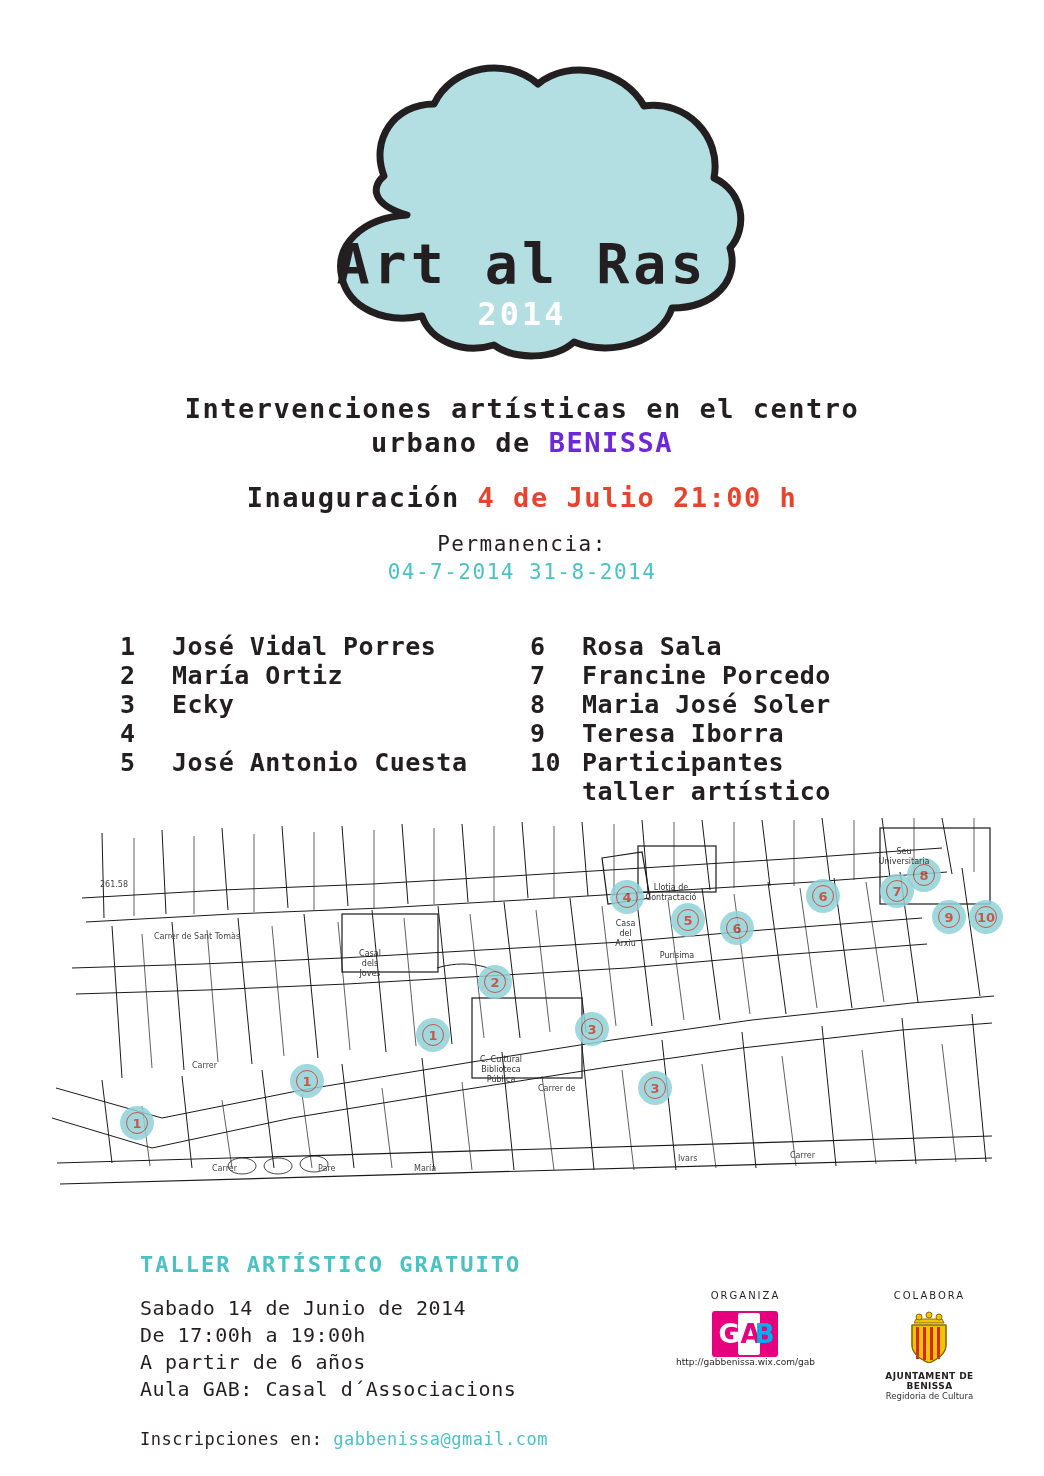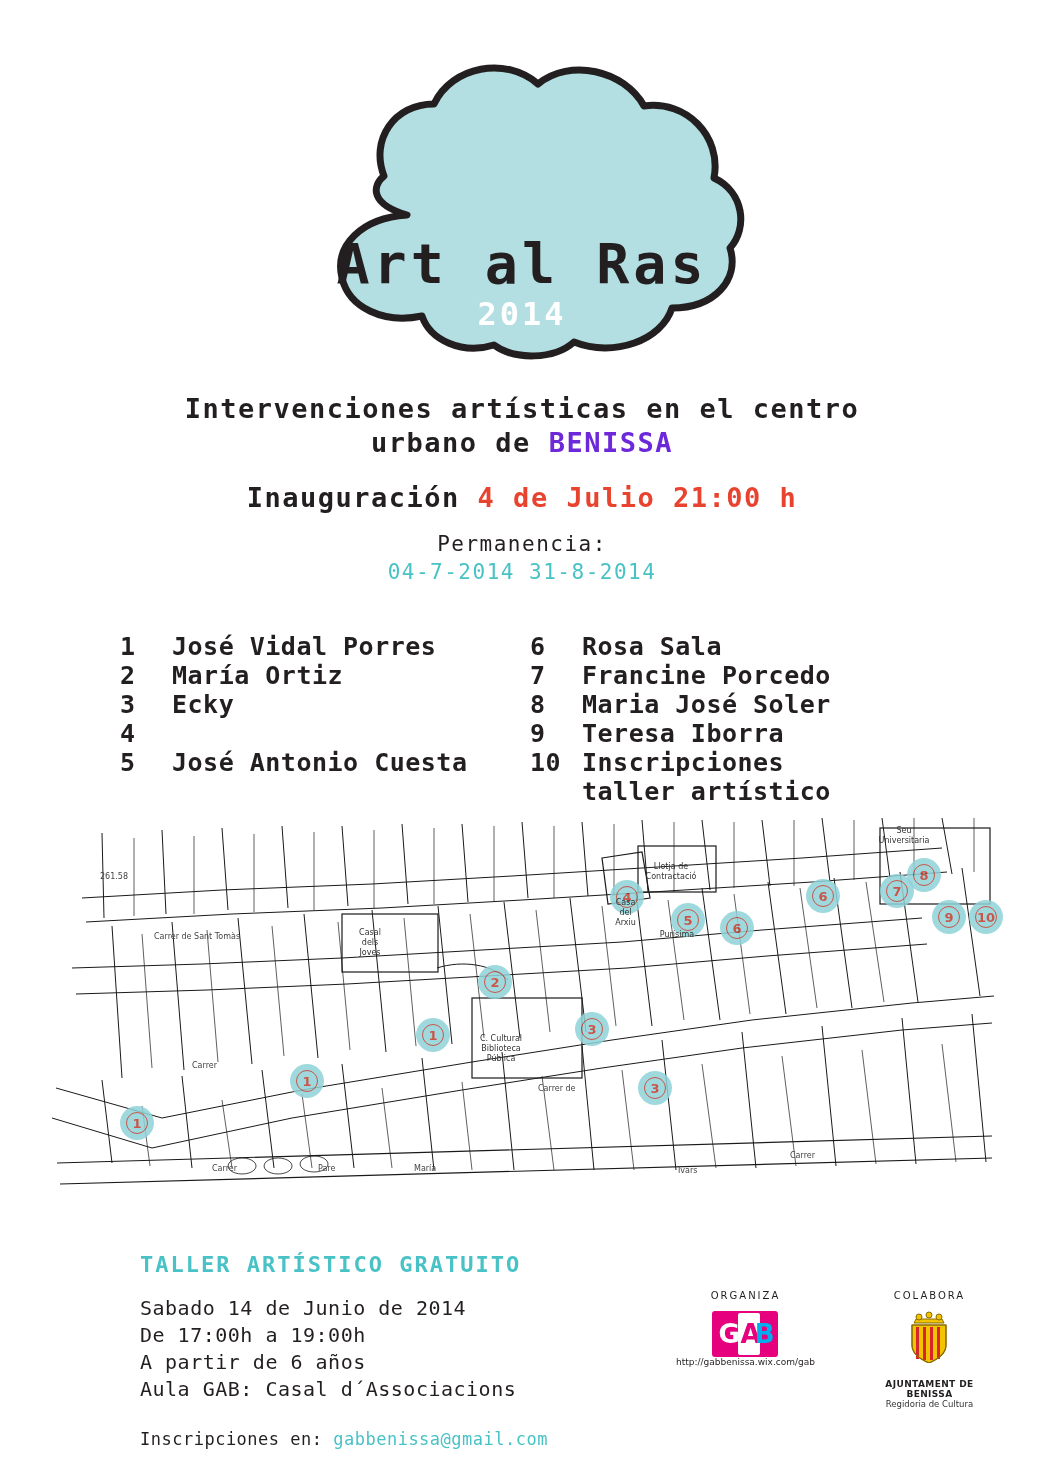--- a/index.html
+++ b/index.html
@@ -160,20 +160,21 @@
     border: 1.4px solid #c0392b;
     border-radius: 50%;
   }
   .map-label {
     position: absolute;
     font-size: 8px;
     color: #333;
     font-family: "DejaVu Sans", sans-serif;
     line-height: 10px;
     text-align: center;
+    margin-top: 21px;
   }
   .street-label {
     position: absolute;
     font-size: 8px;
     color: #444;
     font-family: "DejaVu Sans", sans-serif;
     white-space: nowrap;
   }
 
   
@@ -237,21 +238,21 @@
     font-size: 9px;
     font-family: "DejaVu Sans", sans-serif;
     color: #231f20;
   }
   .shield {
     width: 42px;
     height: 52px;
     margin: 0 auto;
   }
   .logo-col .ayto {
-    margin-top: 12px;
+    margin-top: 4px;
     font-size: 9px;
     letter-spacing: 0.4px;
     font-weight: bold;
     font-family: "DejaVu Sans", sans-serif;
   }
   .logo-col .reg {
     font-size: 8.5px;
     font-family: "DejaVu Sans", sans-serif;
     color: #333;
   }
@@ -329,21 +330,21 @@
     <div class="row">
       <span class="num">8</span>
       <span class="name">Maria José Soler</span>
     </div>
     <div class="row">
       <span class="num">9</span>
       <span class="name">Teresa Iborra</span>
     </div>
     <div class="row">
       <span class="num">10</span>
-      <span class="name">Inscripciones</span>
+      <span class="name">Participantes</span>
     </div>
     <div class="cont">taller artístico</div>
   </div>
 </div>
 
 <div class="map">
   <svg width="962" height="400" viewBox="0 0 962 400">
     <g stroke="#1a1a1a" stroke-width="1" fill="none">
 
       <path d="M10 300 L110 330 L250 300 L420 272 L560 250 L700 230 L860 212 L950 205"></path>
@@ -464,24 +465,24 @@
   <div class="map-label" style="left:608px; top:112px; width:54px;">Purísima</div>
   <div class="map-label" style="left:426px; top:216px; width:66px; white-space:pre-line;">C. Cultural
 Biblioteca
 Pública</div>
 
   <div class="street-label" style="left:112px; top:74px;margin-top:40px;">Carrer de    Sant    Tomàs</div>
   <div class="street-label" style="left:150px; top:243px;">Carrer</div>
   <div class="street-label" style="left:170px; top:346px;">Carrer</div>
   <div class="street-label" style="left:276px; top:346px;">Pare</div>
   <div class="street-label" style="left:372px; top:346px;">María</div>
-  <div class="street-label" style="left:636px; top:348px;text-align:right;">Ivars</div>
+  <div class="street-label" style="left:636px; top:336px;text-align:right;">Ivars</div>
   <div class="street-label" style="left:748px; top:333px;">Carrer</div>
   <div class="street-label" style="left:496px; top:266px;">Carrer de</div>
-  <div class="street-label" style="left:58px;  top:54px;">261.58</div>
+  <div class="street-label" style="left:58px;  top:62px;">261.58</div>
 </div>
 
 <div class="workshop">
   <div class="wtitle">TALLER ARTÍSTICO GRATUITO</div>
   <div class="wline">Sabado 14 de Junio de 2014</div>
   <div class="wline">De 17:00h a 19:00h</div>
   <div class="wline">A partir de 6 años</div>
   <div class="wline">Aula GAB: Casal d´Associacions</div>
   <div class="wreg">
     <span>Inscripciones en: </span><span class="wmail">gabbenissa@gmail.com</span>

